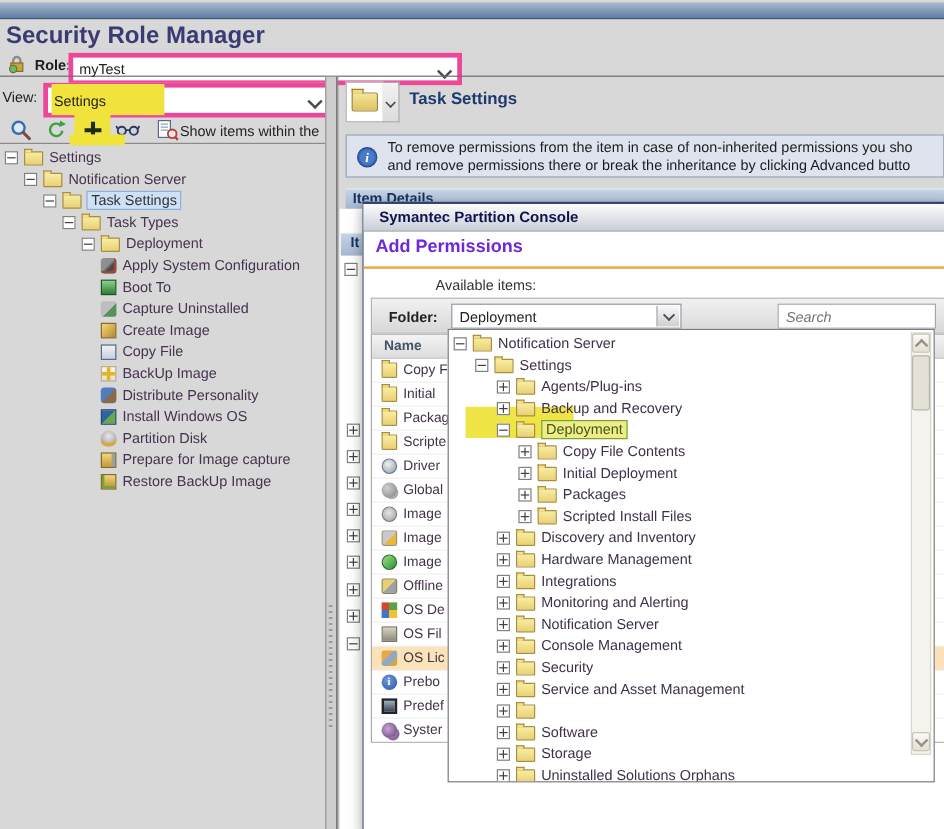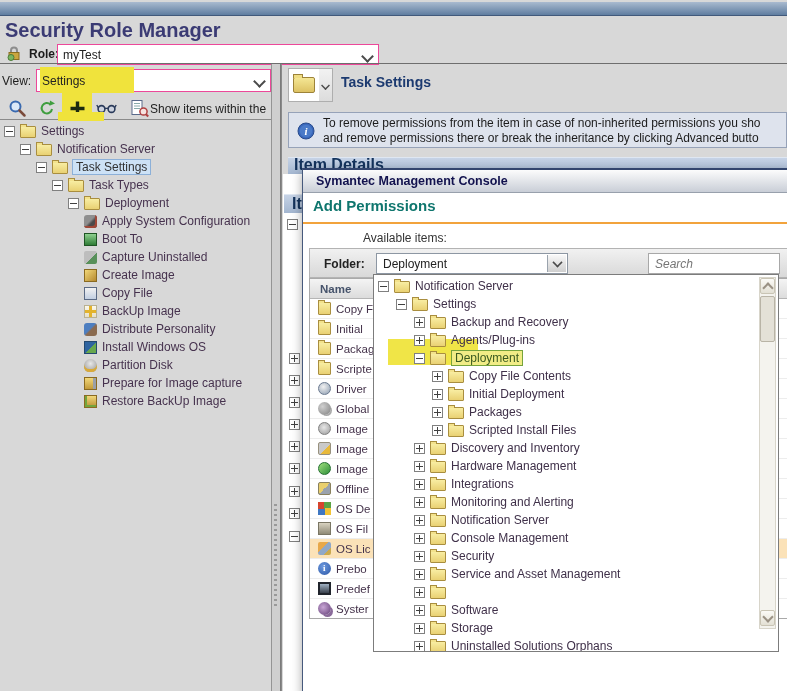--- a/index.html
+++ b/index.html
@@ -5,21 +5,21 @@
   html,body{margin:0;padding:0;}
   body{font-family:"Liberation Sans","DejaVu Sans",sans-serif;background:#ffffff;}
   .screen{position:relative;width:787px;height:691px;background:#d8d8d8;overflow:hidden;}
 
   
   .topbar{position:absolute;left:0;top:2px;width:787px;height:13px;
     background:linear-gradient(#a9bacf,#5f7da0);border-bottom:1px solid #41597b;}
   .app-title{position:absolute;left:5px;top:19px;font-size:20px;font-weight:600;color:#3b3b74;}
   .role-row-label{position:absolute;left:29px;top:47px;font-size:12px;font-weight:bold;color:#1c1c1c;}
   .lock{position:absolute;left:5px;top:44px;}
-  .combo{background:#fff;border:1px solid #ec4899;display:flex;align-items:center;font-size:12px;color:#222;position:absolute;}
+  .combo{background:#fff;border:4px solid #ec4899;display:flex;align-items:center;font-size:12px;color:#222;position:absolute;}
   .combo .cval{padding-left:5px;position:relative;z-index:2;}
   .chev{width:7px;height:7px;border-left:2px solid #4a4a4a;border-bottom:2px solid #4a4a4a;transform:rotate(-45deg);display:inline-block;}
   .combo .cend{position:absolute;right:6px;top:5px;}
   .role-combo{left:57px;top:44px;width:320px;height:19px;}
   .rule63{position:absolute;left:0;top:63px;width:787px;height:1px;background:#6e6e6e;}
 
   
   .view-label{position:absolute;left:2px;top:74px;font-size:12px;color:#1c1c1c;}
   .view-combo{left:36px;top:69px;width:233px;height:21px;}
   .hl{position:absolute;background:#f0e33c;}
@@ -68,31 +68,31 @@
 
   
   .rline{position:absolute;left:281px;top:64px;width:1px;height:627px;background:#8a8a8a;}
   .folder-box{position:absolute;left:288px;top:68px;width:30px;height:32px;background:#fff;border:1px solid #aeaeae;display:flex;align-items:center;justify-content:center;}
   .folder-box .bigfold{width:20px;height:14px;background:linear-gradient(#f4e694,#ddc263);border:1px solid #9d8339;border-radius:2px;position:relative;}
   .folder-box .bigfold::before{content:"";position:absolute;top:-4px;left:-1px;width:8px;height:3px;background:#efdd84;border:1px solid #9d8339;border-bottom:none;}
   .folder-caret{position:absolute;left:319px;top:68px;width:13px;height:32px;background:linear-gradient(#f2f2f2,#dcdcdc);border:1px solid #aeaeae;border-left:none;display:flex;align-items:center;justify-content:center;}
   .rp-title{position:absolute;left:341px;top:74px;font-size:14px;font-weight:bold;color:#1c3a70;}
   .infobar{position:absolute;left:288px;top:112px;width:499px;height:36px;background:#dee3ed;border:1px solid #96a2b8;box-sizing:border-box;overflow:hidden;}
   .infobar .txt{position:absolute;left:34px;top:3px;font-size:12px;line-height:15px;color:#1c1c1c;white-space:nowrap;}
-  .secbar{background:linear-gradient(#c6d3e6,#a3b6d0);border-top:1px solid #dfe7f2;font-size:16px;font-weight:bold;color:#14335c;display:flex;align-items:flex-end;}
+  .secbar{background:linear-gradient(#c6d3e6,#a3b6d0);border-top:1px solid #dfe7f2;font-size:12px;font-weight:bold;color:#14335c;display:flex;align-items:flex-start;}
   .secbar1{position:absolute;left:288px;top:157px;width:499px;height:17px;padding-left:6px;box-sizing:border-box;}
   .white-sliver{position:absolute;left:283px;top:174px;width:19px;height:517px;background:#fff;}
   .secbar2{position:absolute;left:284px;top:194px;width:110px;height:19px;padding-left:8px;box-sizing:border-box;}
   .bgexp{position:absolute;z-index:5;}
 
   
   .dialog{position:absolute;left:302px;top:168px;width:485px;height:523px;background:#fff;border:1px solid #46597c;border-top:2px solid #32456e;box-sizing:content-box;box-shadow:0 4px 10px rgba(0,0,0,.35);z-index:10;}
   .dtitle{position:absolute;left:0;top:0;width:100%;height:22px;background:linear-gradient(#fcfcfc,#c9ced7);border-bottom:1px solid #98a0ac;display:flex;align-items:center;}
   .dtitle span{margin-left:13px;font-size:12.5px;font-weight:bold;color:#12124e;}
-  .dheading{position:absolute;left:10px;top:27px;font-size:15px;font-weight:bold;color:#0f766e;}
+  .dheading{position:absolute;left:10px;top:27px;font-size:15px;font-weight:bold;color:#6d28d9;}
   .drule{position:absolute;left:0;top:52px;width:100%;height:2px;background:#f2a33c;}
   .davail{position:absolute;left:14px;top:61px;font-size:12px;color:#333;margin-left:46px;}
   .dtoolbar{position:absolute;left:6px;top:78px;width:480px;height:30px;background:linear-gradient(#f1f1f1,#d8d8d8);border:1px solid #b3b3b3;box-sizing:border-box;}
   .dfolder-label{position:absolute;left:14px;top:8px;font-size:12px;font-weight:bold;color:#222;}
   .dcombo{position:absolute;left:66px;top:4px;width:192px;height:21px;background:#fff;border:1px solid #8d97a3;font-size:12px;color:#222;box-sizing:border-box;}
   .dcombo .cval{position:absolute;left:6px;top:3px;}
   .dcombo .cbtn{position:absolute;right:1px;top:1px;bottom:1px;width:18px;background:linear-gradient(#f8f8f8,#cfcfcf);border-left:1px solid #9aa3ad;display:flex;align-items:center;justify-content:center;}
   .dsearch{position:absolute;left:338px;top:4px;width:132px;height:21px;background:#fff;border:1px solid #a8a8a8;box-sizing:border-box;font-style:italic;font-size:12px;color:#8b8b8b;padding:0 0 0 6px;font-family:"Liberation Sans","DejaVu Sans",sans-serif;outline:none;}
   .dlist{position:absolute;left:6px;top:108px;width:479px;height:341px;background:#fff;border:1px solid #a9a9a9;box-sizing:border-box;overflow:hidden;}
   .dlhead{height:19px;background:linear-gradient(#f4f4f4,#dcdcdc);border-bottom:1px solid #b5b5b5;display:flex;align-items:center;padding-left:10px;font-weight:bold;font-size:11.5px;color:#46536b;}
@@ -285,21 +285,21 @@
   <span class="exp p bgexp" style="left:289px;top:397px;"></span>
   <span class="exp p bgexp" style="left:289px;top:419px;"></span>
   <span class="exp p bgexp" style="left:289px;top:441px;"></span>
   <span class="exp p bgexp" style="left:289px;top:463px;"></span>
   <span class="exp p bgexp" style="left:289px;top:486px;"></span>
   <span class="exp p bgexp" style="left:289px;top:508px;"></span>
   <span class="exp bgexp" style="left:289px;top:531px;"></span>
 
   <div class="dialog">
     <div class="dtitle">
-        <span>Symantec Management Console</span>
+        <span>Symantec Partition Console</span>
       </div>
     <div class="dheading">Add Permissions</div>
     <div class="drule"></div>
     <div class="davail">Available items:</div>
 
     <div class="dtoolbar">
       <div class="dfolder-label">Folder:</div>
       <div class="dcombo">
         <span class="cval">Deployment</span>
         <span class="cbtn">
@@ -388,26 +388,26 @@
             <span>Notification Server</span>
           </div>
         <div class="prow" style="padding-left:22px">
             <span class="exp"></span>
             <span class="fold"></span>
             <span>Settings</span>
           </div>
         <div class="prow" style="padding-left:40px">
             <span class="exp p"></span>
             <span class="fold"></span>
+            <span>Agents/Plug-ins</span>
+          </div>
+        <div class="prow" style="padding-left:40px">
+            <span class="exp p"></span>
+            <span class="fold"></span>
             <span>Backup and Recovery</span>
-          </div>
-        <div class="prow" style="padding-left:40px">
-            <span class="exp p"></span>
-            <span class="fold"></span>
-            <span>Agents/Plug-ins</span>
           </div>
         <div class="prow" style="padding-left:40px">
             <span class="exp"></span>
             <span class="fold"></span>
             <span class="dep-label">Deployment</span>
           </div>
         <div class="prow" style="padding-left:58px">
             <span class="exp p"></span>
             <span class="fold"></span>
             <span>Copy File Contents</span>

